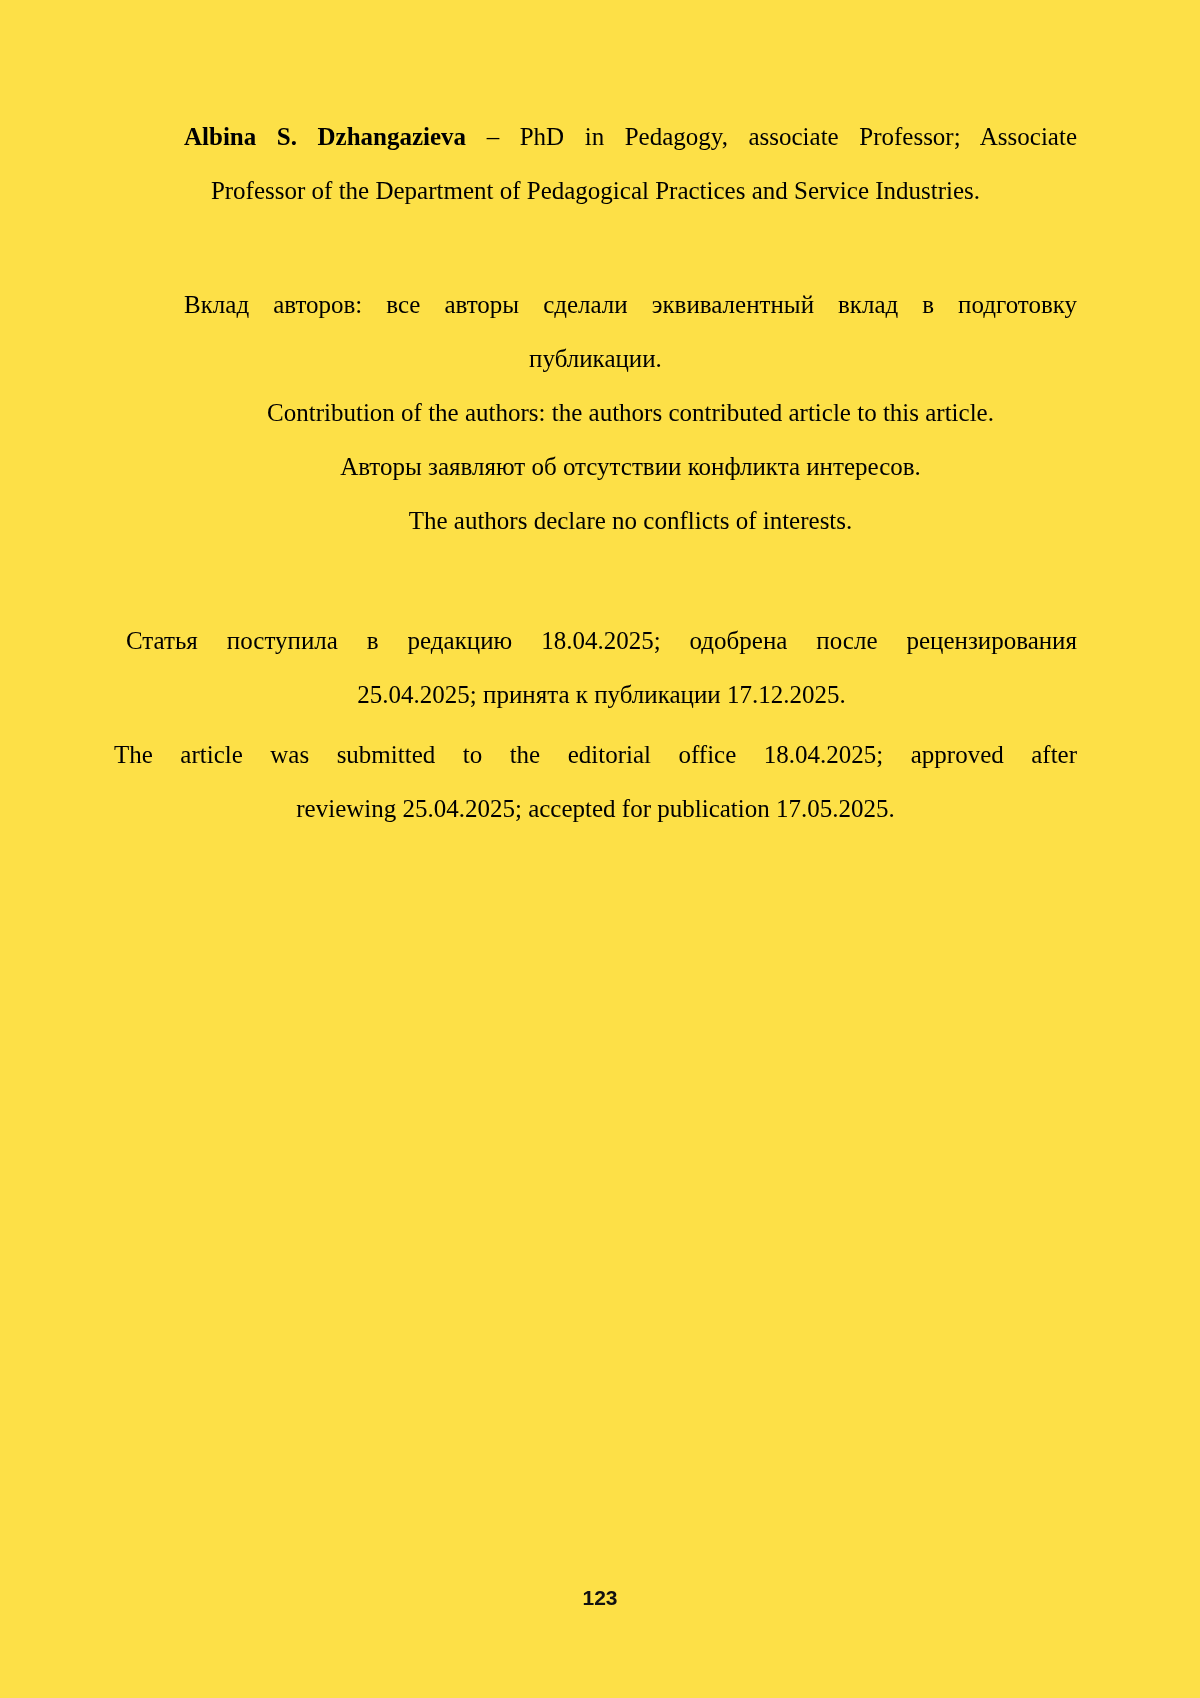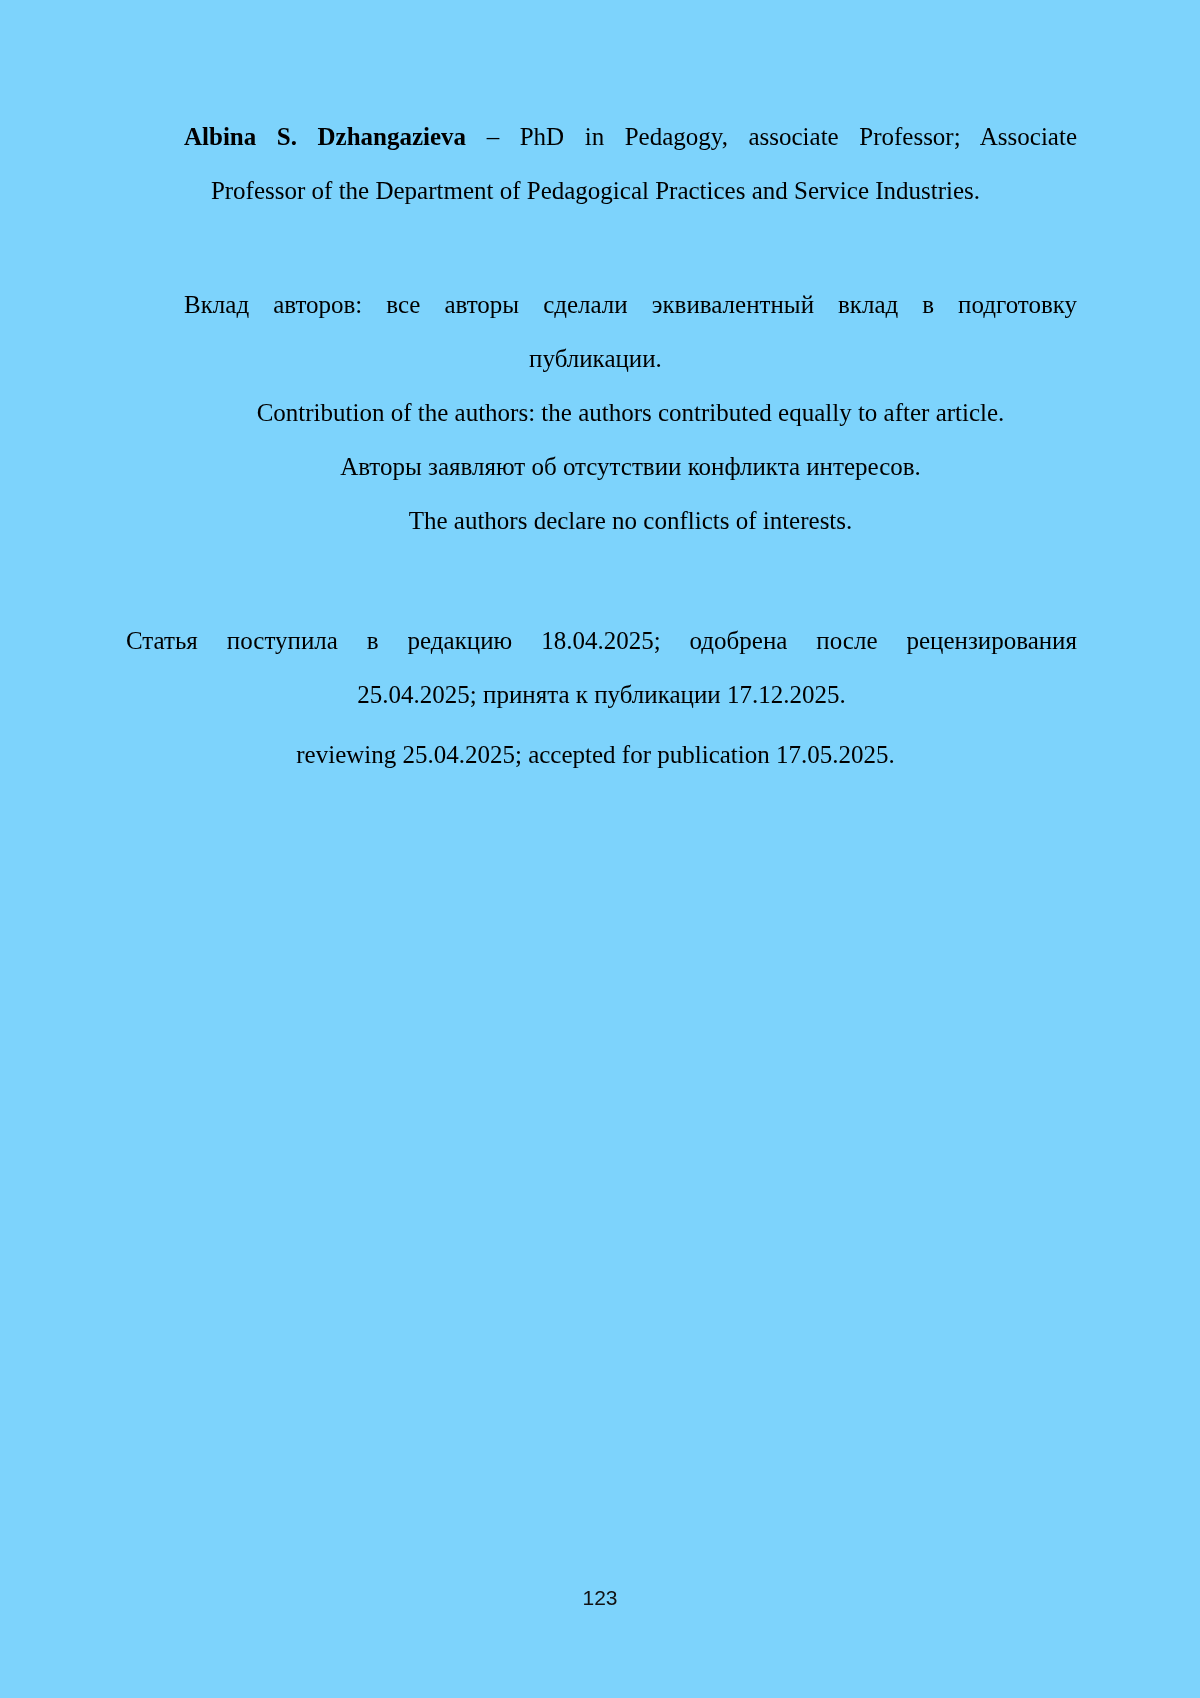--- a/index.html
+++ b/index.html
@@ -4,21 +4,21 @@
 <style>
   html, body {
     margin: 0;
     padding: 0;
     background: #ffffff;
   }
   .page {
     position: relative;
     width: 1200px;
     height: 1698px;
-    background: #7dd3fc;
+    background: #fde047;
     font-family: "Liberation Serif", serif;
     color: #000000;
     overflow: hidden;
   }
   .content {
     position: absolute;
     left: 114px;
     top: 110px;
     width: 963px;
     font-size: 25px;
@@ -40,47 +40,49 @@
   .para[data-name="submission-en"]   { margin-top: 6px; }
   .page-number {
     position: absolute;
     left: 0;
     top: 1586px;
     width: 100%;
     text-align: center;
     font-family: "Liberation Sans", sans-serif;
     font-size: 21px;
     color: #111111;
+    font-weight: bold;
   }
   b { font-weight: bold; }
 </style>
 </head>
 <body>
 
 <div class="page" data-name="document-page">
   <div class="content" data-name="document-body">
       <div class="para indent" data-name="author-credentials">
         <div class="line justify" data-name="text-line"><b data-name="author-name-bold">Albina S. Dzhangazieva</b> – PhD in Pedagogy, associate Professor; Associate</div>
         <div class="line" data-name="text-line">Professor of the Department of Pedagogical Practices and Service Industries.</div>
       </div>
       <div class="para indent" data-name="contribution-ru">
         <div class="line justify" data-name="text-line">Вклад авторов: все авторы сделали эквивалентный вклад в подготовку</div>
         <div class="line" data-name="text-line">публикации.</div>
       </div>
       <div class="para indent" data-name="contribution-en">
-        <div class="line" data-name="text-line">Contribution of the authors: the authors contributed equally to after article.</div>
+        <div class="line" data-name="text-line">Contribution of the authors: the authors contributed article to this article.</div>
       </div>
       <div class="para indent" data-name="conflict-of-interest-ru">
         <div class="line" data-name="text-line">Авторы заявляют об отсутствии конфликта интересов.</div>
       </div>
       <div class="para indent" data-name="conflict-of-interest-en">
         <div class="line" data-name="text-line">The authors declare no conflicts of interests.</div>
       </div>
       <div class="para" data-name="submission-ru">
         <div class="line justify" data-name="text-line">Статья поступила в редакцию 18.04.2025; одобрена после рецензирования</div>
         <div class="line" data-name="text-line">25.04.2025; принята к публикации 17.12.2025.</div>
       </div>
       <div class="para" data-name="submission-en">
+        <div class="line justify" data-name="text-line">The article was submitted to the editorial office 18.04.2025; approved after</div>
         <div class="line" data-name="text-line">reviewing 25.04.2025; accepted for publication 17.05.2025.</div>
       </div>
     </div>
   <div class="page-number" data-name="page-number">123</div>
 </div>
 
 </body></html>

